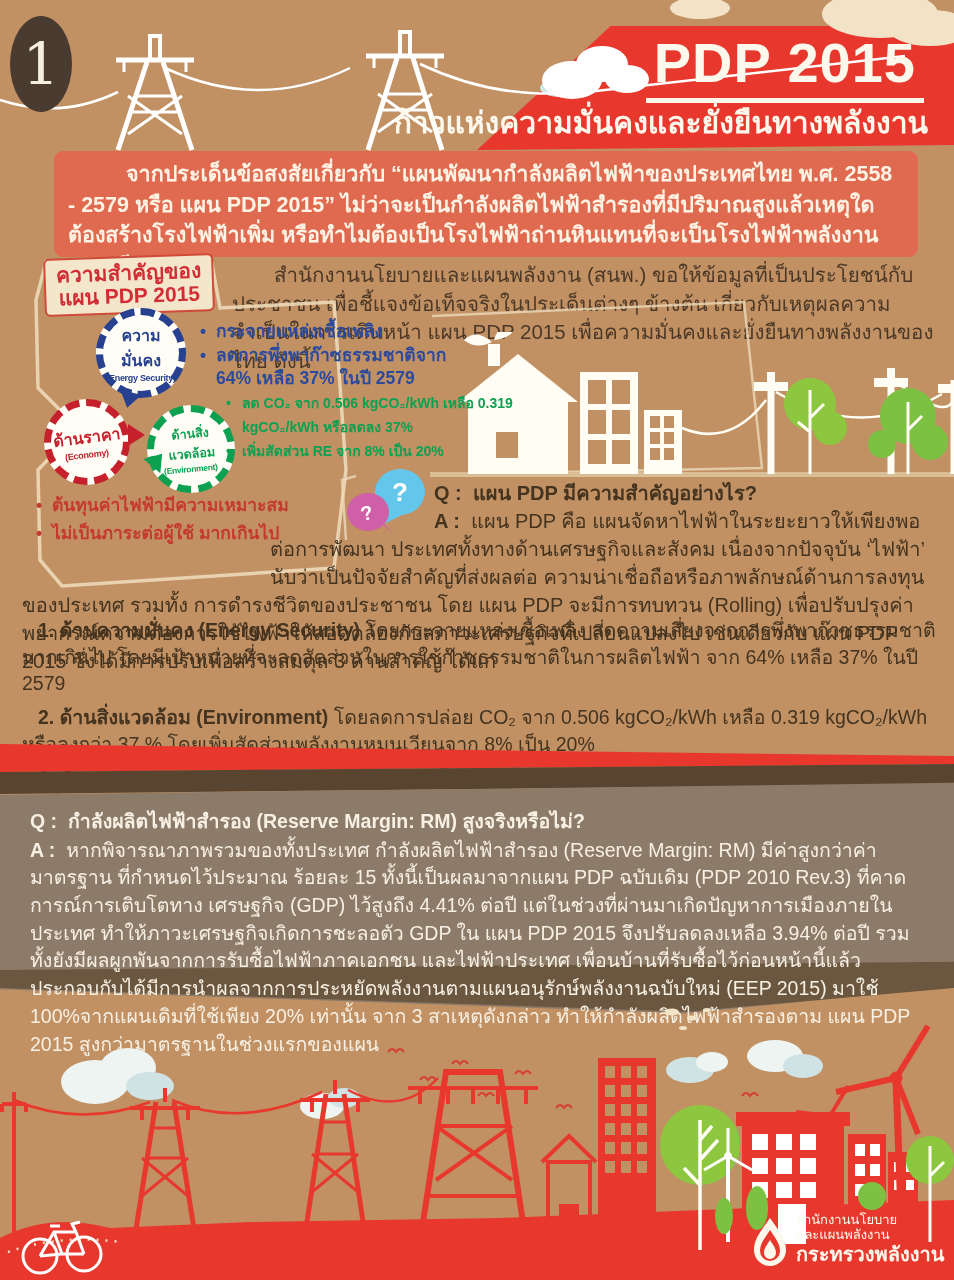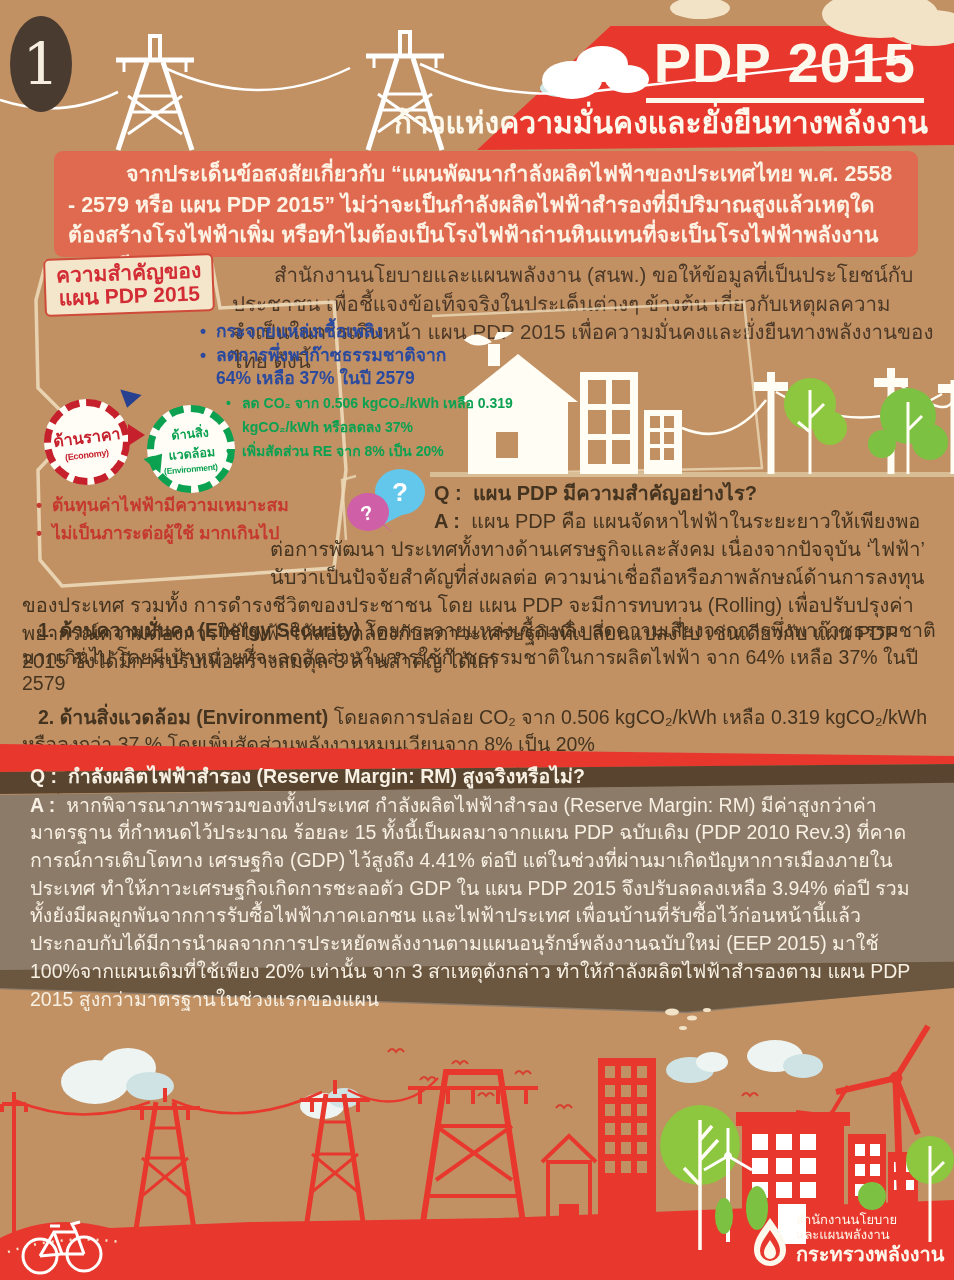--- a/index.html
+++ b/index.html
@@ -94,21 +94,21 @@
   
   .band-red{left:0; top:742px; width:954px; height:32px; background:#e8382e;
     clip-path:polygon(0 6%,100% 44%,100% 69%,0 94%);}
   .band-dark{left:0; top:760px; width:954px; height:40px; background:#59452f;
     clip-path:polygon(0 30%,100% 10%,100% 60%,0 85%);}
   .taupe{left:0; top:778px; width:954px; height:240px; background:#8d7b69;
     clip-path:polygon(0 7%,100% 2%,100% 87%,72% 98%,0 88%);}
   .taupe-dark-edge{left:0; top:956px; width:954px; height:58px; background:#6b5740;
     clip-path:polygon(0 24%,100% 10%,100% 55%,72% 96%,0 55%);}
   .qa2{
-    left:30px; top:763px; width:900px; color:#f7f0e3; font-size:19.5px; line-height:1.42;
+    left:30px; top:808px; width:900px; color:#f7f0e3; font-size:19.5px; line-height:1.42;
   }
   .qa2 .qline{display:block; font-weight:bold; margin-bottom:1px;}
   .qa2 .aprefix{font-weight:bold;}
   .qa2 p{margin:0;}
 
   
   .org{left:752px; top:1213px; display:flex; align-items:flex-end; gap:8px; color:#fdf8ec;}
   .org .txt{line-height:1.15; padding-bottom:2px;}
   .org .l1,.org .l2{font-size:13px;}
   .org .l3{font-size:20px; font-weight:bold;}
@@ -243,20 +243,24 @@
         <circle cx="452" cy="112" r="14"></circle>
     </g>
     <path d="M478,142 L478,70 M478,98 L492,84" stroke="#fffdf4" stroke-width="3" fill="none"></path>
   </svg>
 
   <div class="abs imp-label">
     <span>ความสำคัญของ</span>
     <span>แผน PDP 2015</span>
   </div>
 
+  <div class="abs circle c-security">
+    <span class="t">ความมั่นคง</span>
+    <span class="s">(Energy Security)</span>
+  </div>
   <div class="abs circle c-economy">
     <span class="t">ด้านราคา</span>
     <span class="s">(Economy)</span>
   </div>
   <div class="abs circle c-environment">
     <span class="t">ด้านสิ่งแวดล้อม</span>
     <span class="s">(Environment)</span>
   </div>
   <div class="tri tri-blue"></div>
   <div class="tri tri-red"></div>

